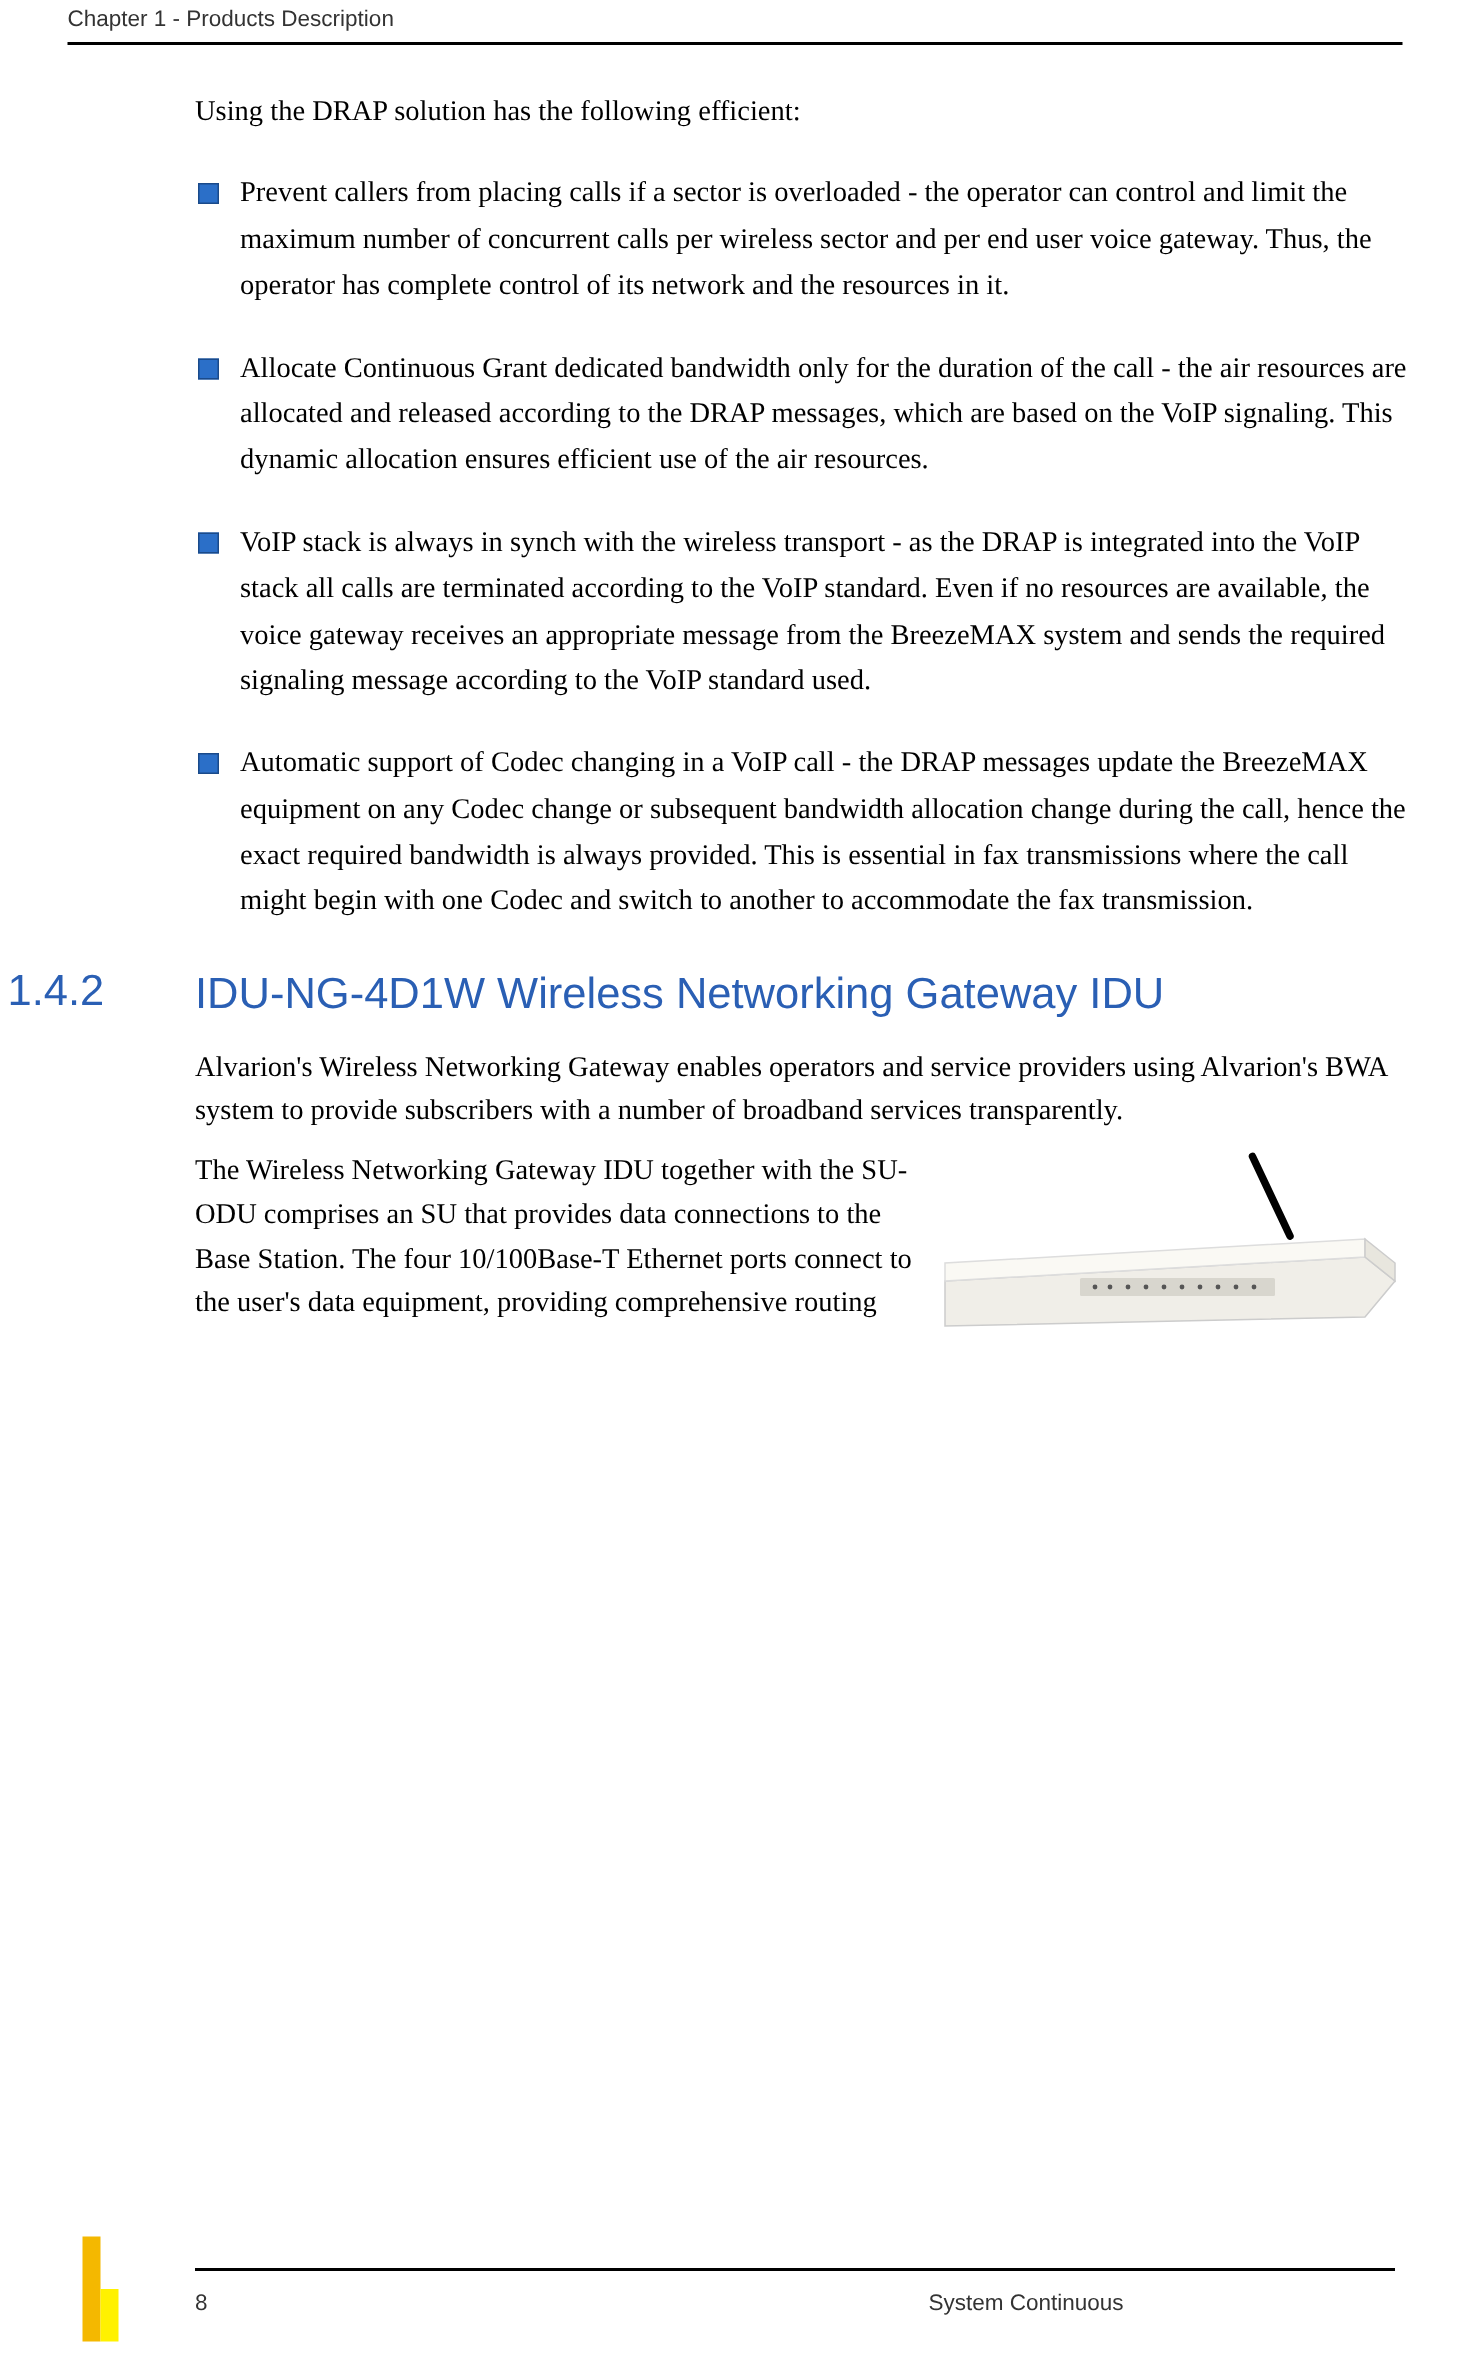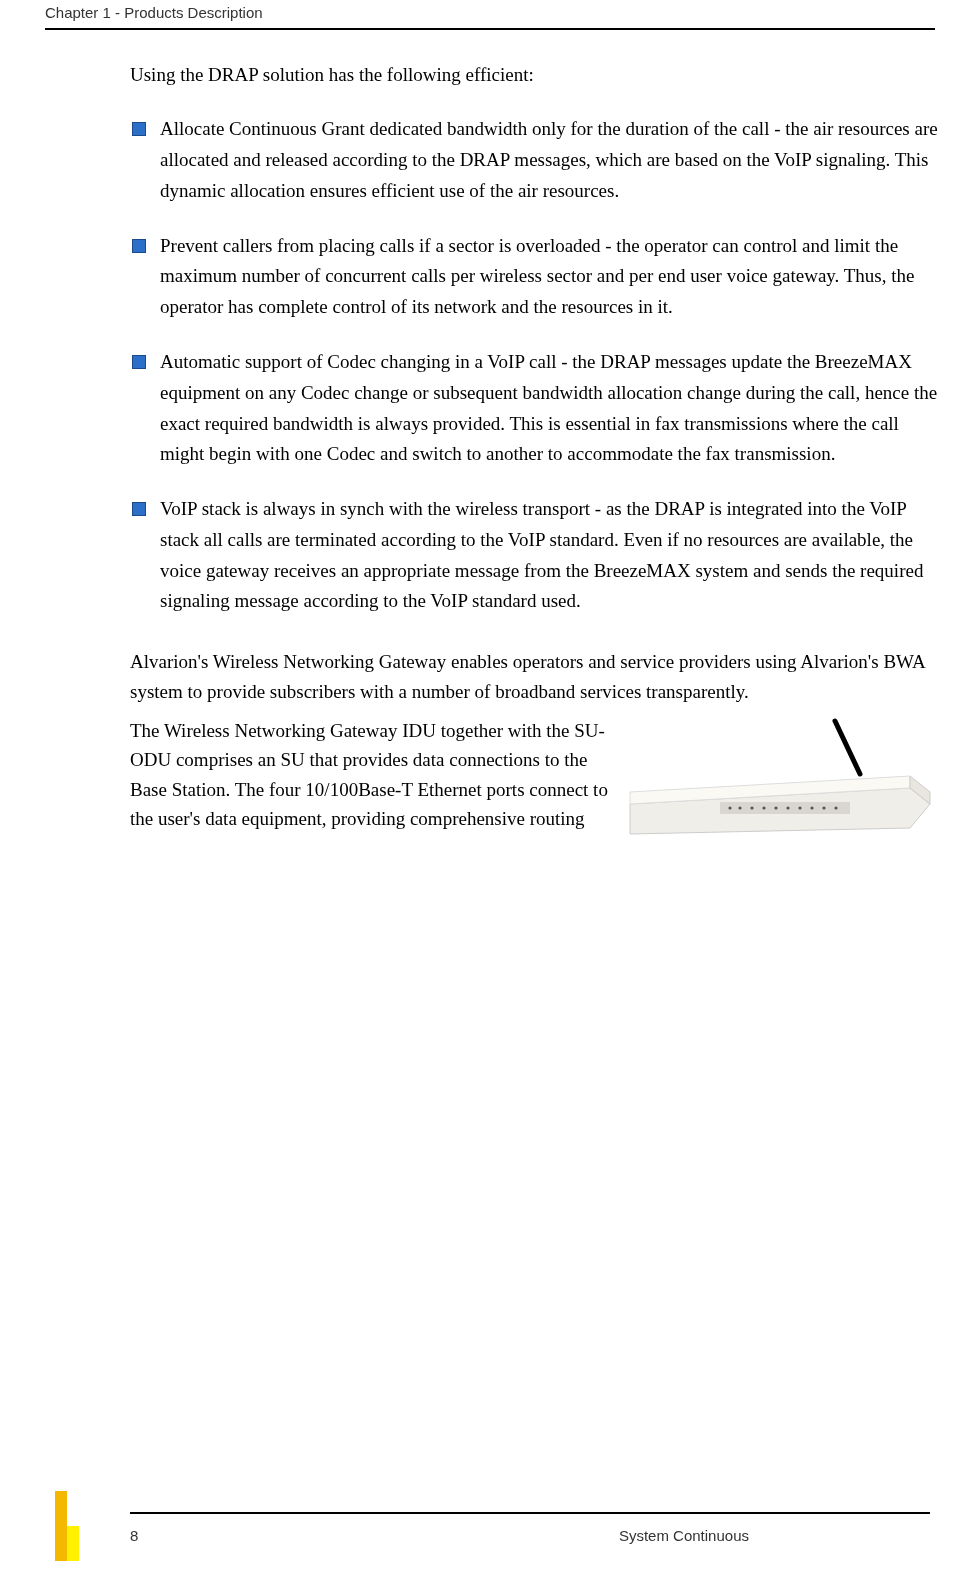--- a/index.html
+++ b/index.html
@@ -83,21 +83,21 @@
     line-height: 1.3;
     margin-left: 0;
   }
   .section-wrap {
     position: relative;
     margin-top: 28px;
   }
   .body-para {
     font-size: 19px;
     line-height: 1.55;
-    margin-top: 30px;
+    margin-top: 14px;
   }
   .two-col {
     display: flex;
     align-items: flex-start;
     margin-top: 10px;
   }
   .two-col .body-para {
     flex: 1;
     margin-top: 0;
   }
@@ -159,36 +159,40 @@
     <span>Chapter 1 - Products Description</span>
   </div>
   <div class="header-rule"></div>
 
   <div class="content">
     <div class="intro">Using the DRAP solution has the following efficient:</div>
 
     <ul class="bullet-list">
       <li>
         <span class="bullet-square"></span>
+        <span>Prevent callers from placing calls if a sector is overloaded - the operator can control and limit the maximum number of concurrent calls per wireless sector and per end user voice gateway. Thus, the operator has complete control of its network and the resources in it.</span>
+      </li>
+      <li>
+        <span class="bullet-square"></span>
         <span>Allocate Continuous Grant dedicated bandwidth only for the duration of the call - the air resources are allocated and released according to the DRAP messages, which are based on the VoIP signaling. This dynamic allocation ensures efficient use of the air resources.</span>
       </li>
       <li>
         <span class="bullet-square"></span>
-        <span>Prevent callers from placing calls if a sector is overloaded - the operator can control and limit the maximum number of concurrent calls per wireless sector and per end user voice gateway. Thus, the operator has complete control of its network and the resources in it.</span>
+        <span>VoIP stack is always in synch with the wireless transport - as the DRAP is integrated into the VoIP stack all calls are terminated according to the VoIP standard. Even if no resources are available, the voice gateway receives an appropriate message from the BreezeMAX system and sends the required signaling message according to the VoIP standard used.</span>
       </li>
       <li>
         <span class="bullet-square"></span>
         <span>Automatic support of Codec changing in a VoIP call - the DRAP messages update the BreezeMAX equipment on any Codec change or subsequent bandwidth allocation change during the call, hence the exact required bandwidth is always provided. This is essential in fax transmissions where the call might begin with one Codec and switch to another to accommodate the fax transmission.</span>
       </li>
-      <li>
-        <span class="bullet-square"></span>
-        <span>VoIP stack is always in synch with the wireless transport - as the DRAP is integrated into the VoIP stack all calls are terminated according to the VoIP standard. Even if no resources are available, the voice gateway receives an appropriate message from the BreezeMAX system and sends the required signaling message according to the VoIP standard used.</span>
-      </li>
     </ul>
 
+    <div class="section-wrap">
+      <div class="section-number">1.4.2</div>
+      <div class="section-title">IDU-NG-4D1W Wireless Networking Gateway IDU</div>
+    </div>
 
     <div class="body-para">Alvarion's Wireless Networking Gateway enables operators and service providers using Alvarion's BWA system to provide subscribers with a number of broadband services transparently.</div>
 
     <div class="two-col">
       <div class="body-para">The Wireless Networking Gateway IDU together with the SU-ODU comprises an SU that provides data connections to the Base Station. The four 10/100Base-T Ethernet ports connect to the user's data equipment, providing comprehensive routing</div>
       <div class="device-figure">
         <svg viewBox="0 0 330 130" width="330" height="130">
           <line x1="225" y1="5" x2="250" y2="58" stroke="#000" stroke-width="5" stroke-linecap="round"></line>
           <polygon points="20,88 300,72 320,88 300,112 20,118" fill="#f0eee8" stroke="#ccc" stroke-width="1"></polygon>
           <polygon points="20,88 300,72 300,60 20,76" fill="#faf9f4" stroke="#ddd" stroke-width="1"></polygon>

